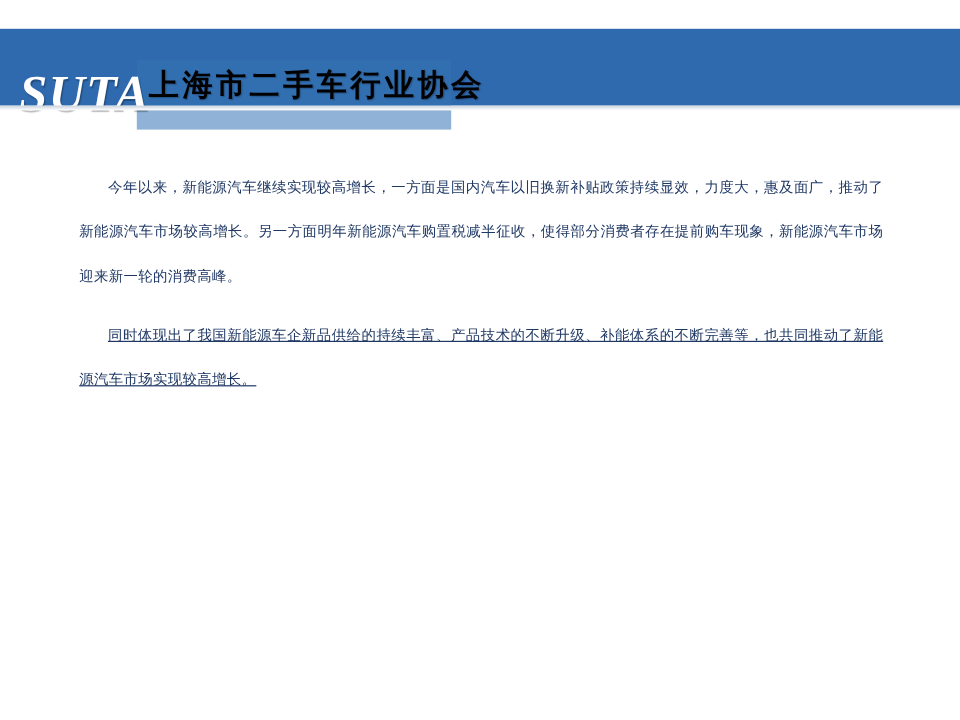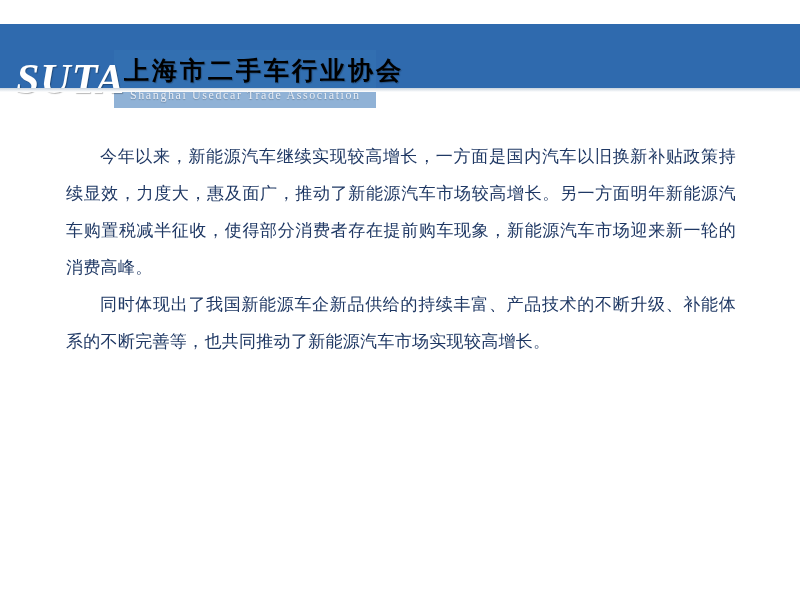--- a/index.html
+++ b/index.html
@@ -96,41 +96,41 @@
   .body-area {
     position: absolute;
     left: 66px;
     top: 138px;
     width: 670px;
   }
   .para {
     margin: 0;
     color: #1f3864;
     font-family: "DejaVu Sans", "Liberation Sans", sans-serif;
-    font-size: 17px;
+    font-size: 12px;
     line-height: 37px;
     text-align: justify;
     text-justify: inter-ideograph;
     text-indent: 2em;
     letter-spacing: 0.3px;
   }
   .para + .para {
-    margin-top: 0;
+    margin-top: 12px;
+    text-decoration: underline;
   }
 </style>
 </head>
 <body>
 
 <div class="slide">
 
   <div class="header-band">
     <div class="logo-panel"></div>
     <div class="logo-suta">SUTA</div>
     <div class="logo-cn">上海市二手车行业协会</div>
-    <div class="logo-en">Shanghai Usedcar Trade Association</div>
   </div>
 
   <div class="body-area">
     <p class="para">今年以来，新能源汽车继续实现较高增长，一方面是国内汽车以旧换新补贴政策持续显效，力度大，惠及面广，推动了新能源汽车市场较高增长。另一方面明年新能源汽车购置税减半征收，使得部分消费者存在提前购车现象，新能源汽车市场迎来新一轮的消费高峰。</p>
     <p class="para">同时体现出了我国新能源车企新品供给的持续丰富、产品技术的不断升级、补能体系的不断完善等，也共同推动了新能源汽车市场实现较高增长。</p>
   </div>
 
 </div>
 
 </body></html>

